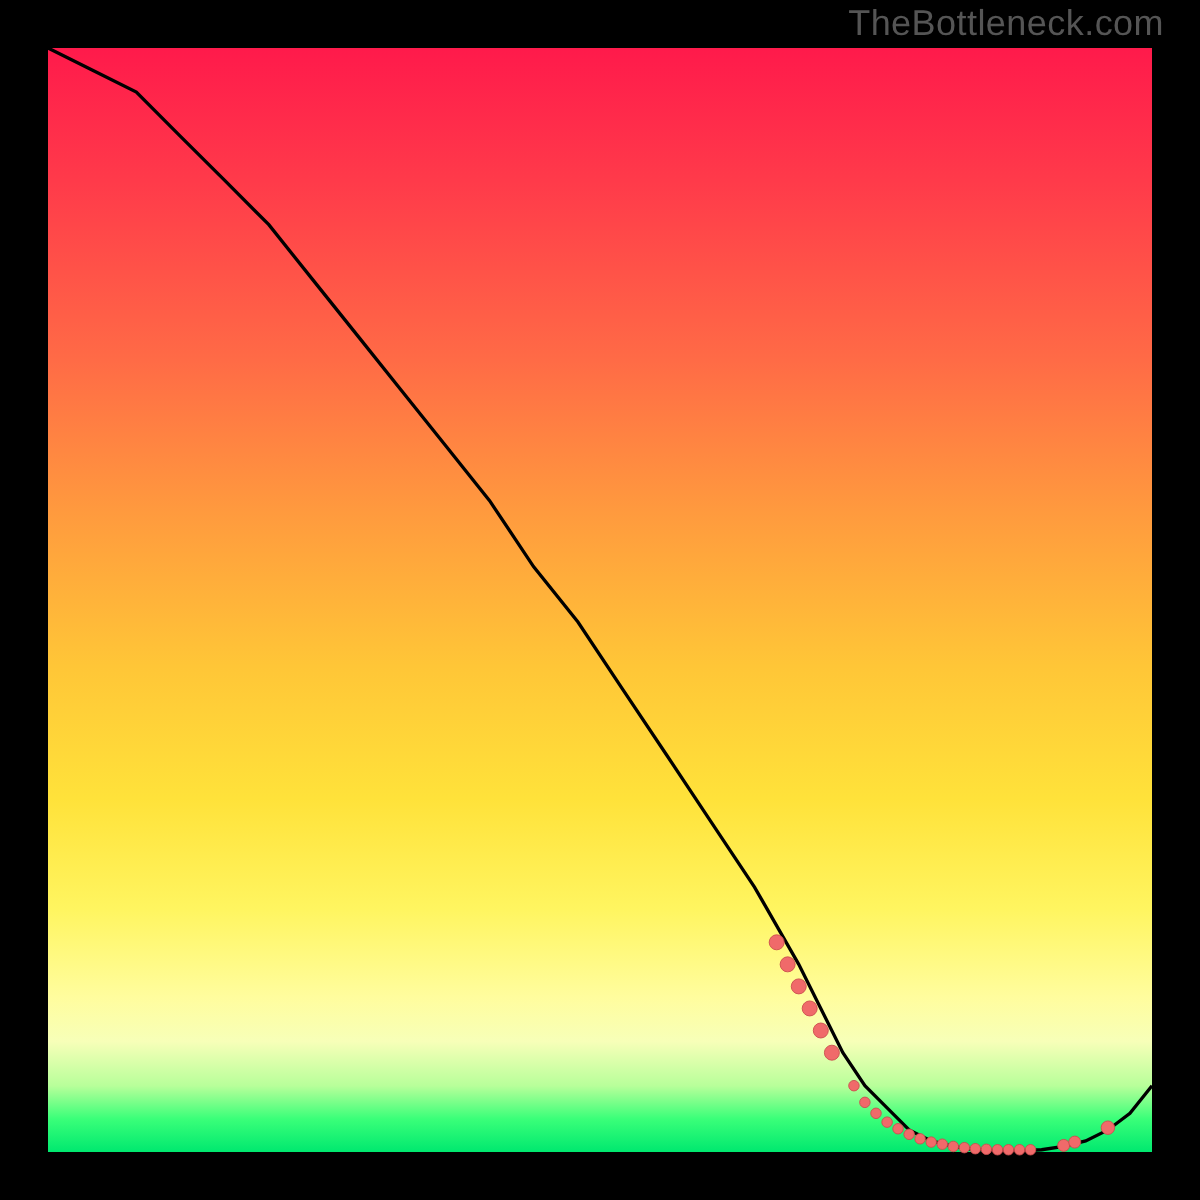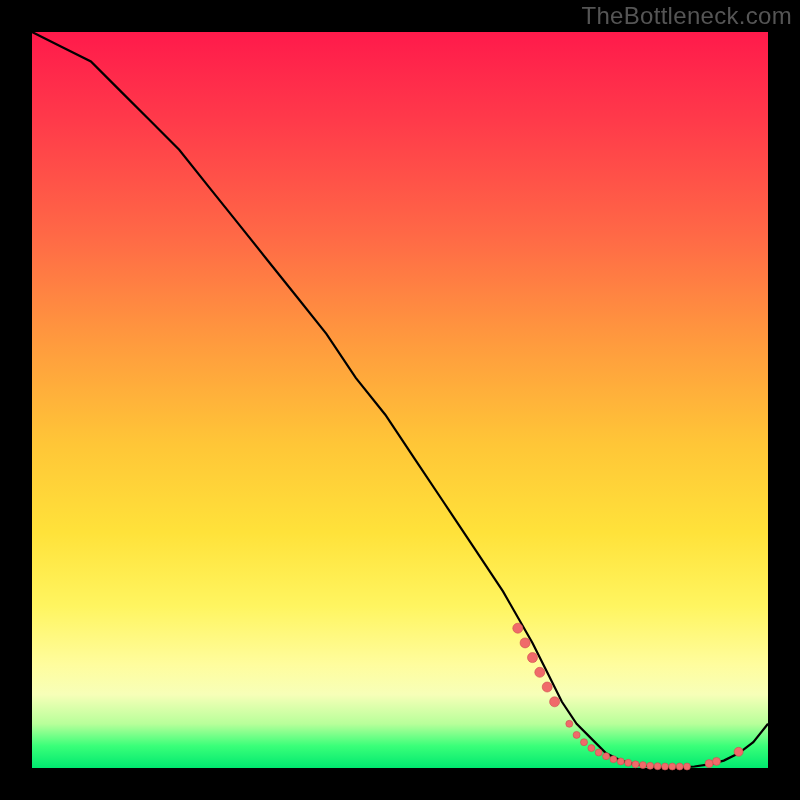--- a/index.html
+++ b/index.html
@@ -13,21 +13,21 @@
   }
   .frame {
     position: relative;
     width: 800px;
     height: 800px;
     background: #000;
   }
   .watermark {
     position: absolute;
     top: 2px;
-    right: 8px;
+    right: 24px;
     color: #555;
     font-size: 24px;
     font-weight: 500;
     letter-spacing: 0.3px;
     z-index: 10;
   }
   .plot-bg {
     position: absolute;
     left: 32px;
     top: 32px;

